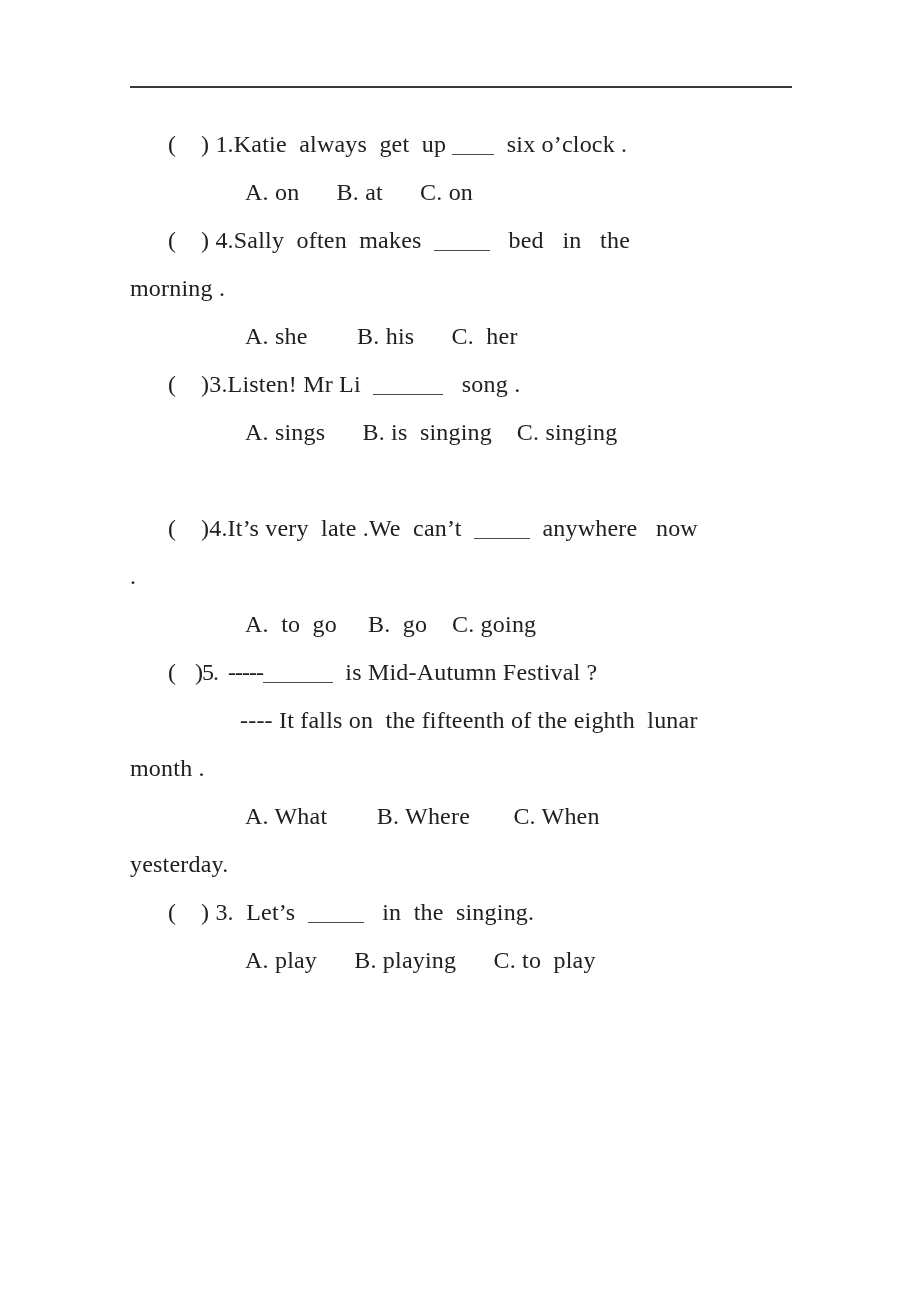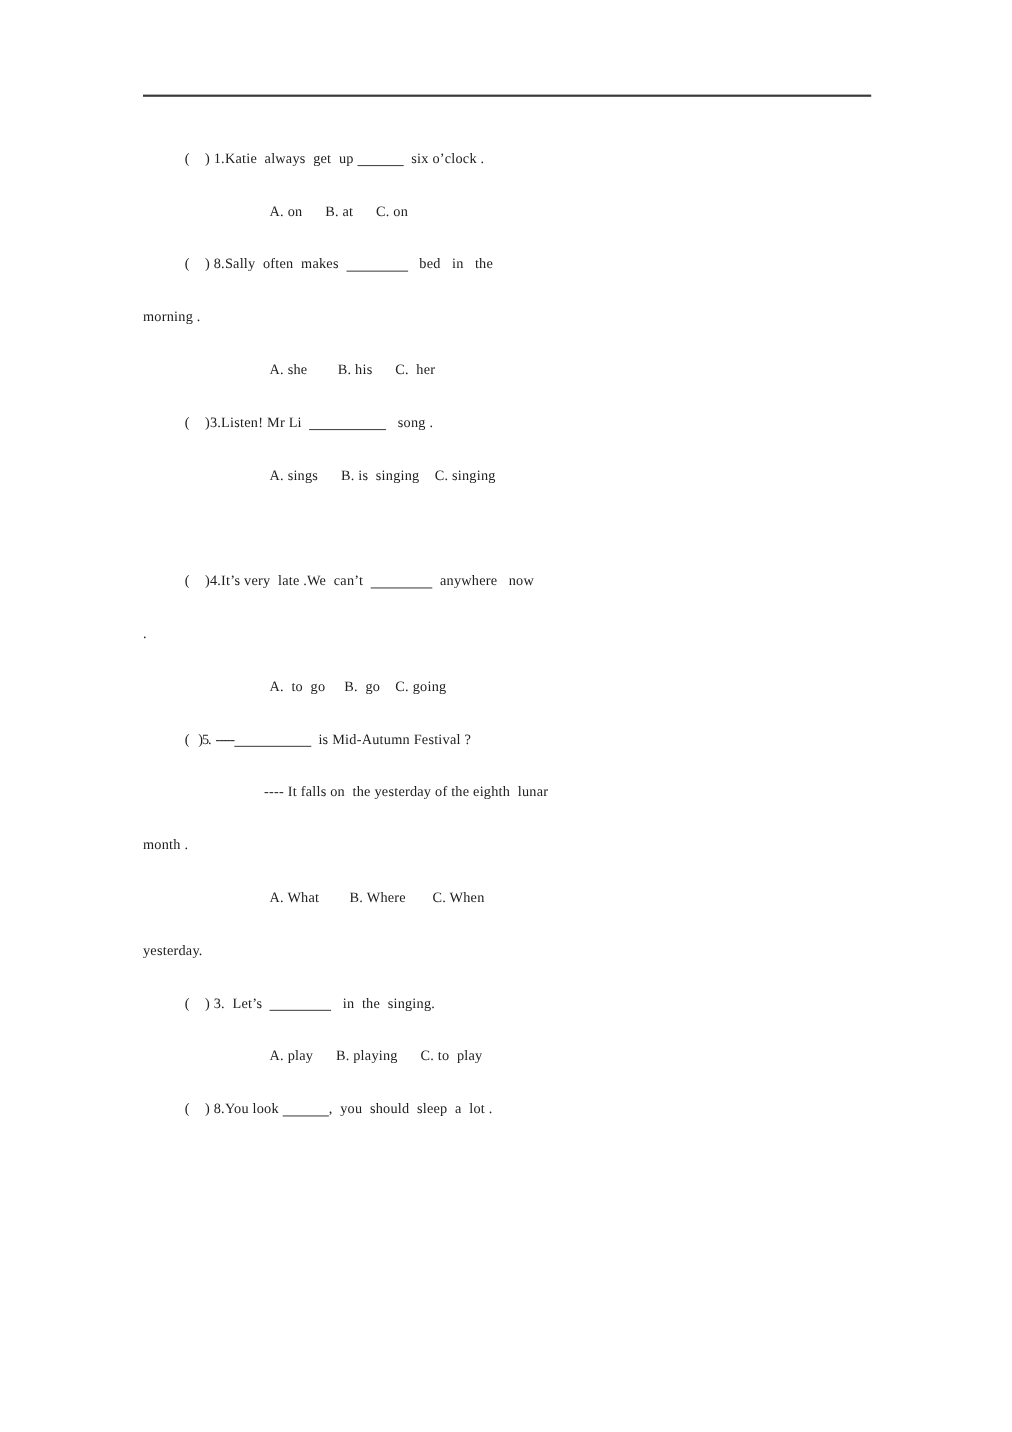--- a/index.html
+++ b/index.html
@@ -37,21 +37,21 @@
   }
 
   .body-area {
     position: absolute;
     left: 130px;
     top: 120px;
     width: 662px;
   }
 
   .line {
-    font-size: 13px;
+    font-size: 24px;
     line-height: 48px;
     white-space: pre;
     letter-spacing: 0.2px;
     color: #202020;
   }
 
   .q-line   { padding-left: 38px; }
   .cont-line{ padding-left: 0px;  }
   .opt-line { padding-left: 115px; }
   .ans-line { padding-left: 110px; }
@@ -78,39 +78,38 @@
 
 <div class="page">
 
   <div class="top-rule"></div>
 
   <div class="body-area">
 
     <div class="line q-line"><span>(    ) 1.Katie  always  get  up </span><span class="blank b-sm"></span><span>  six o’clock .</span></div>
     <div class="line opt-line">A. on      B. at      C. on</div>
 
-    <div class="line q-line"><span>(    ) 8.Sally  often  makes  </span><span class="blank b-md"></span><span>   bed   in   the</span></div>
+    <div class="line q-line"><span>(    ) 4.Sally  often  makes  </span><span class="blank b-md"></span><span>   bed   in   the</span></div>
     <div class="line cont-line">morning .</div>
     <div class="line opt-line">A. she        B. his      C.  her</div>
 
     <div class="line q-line"><span>(    )3.Listen! Mr Li  </span><span class="blank b-lg"></span><span>   song .</span></div>
     <div class="line opt-line">A. sings      B. is  singing    C. singing</div>
 
     <div class="spacer"></div>
 
     <div class="line q-line"><span>(    )4.It’s very  late .We  can’t  </span><span class="blank b-md"></span><span>  anywhere   now</span></div>
     <div class="line cont-line">.</div>
     <div class="line opt-line">A.  to  go     B.  go    C. going</div>
 
     <div class="line q-line"><span class="dashes">(    )5.  -----</span><span class="blank b-lg"></span><span>  is Mid-Autumn Festival ?</span></div>
-    <div class="line ans-line">---- It falls on  the yesterday of the eighth  lunar</div>
+    <div class="line ans-line">---- It falls on  the fifteenth of the eighth  lunar</div>
     <div class="line cont-line">month .</div>
     <div class="line opt-line">A. What        B. Where       C. When</div>
 
     <div class="line cont-line">yesterday.</div>
 
     <div class="line q-line"><span>(    ) 3.  Let’s  </span><span class="blank b-md"></span><span>   in  the  singing.</span></div>
     <div class="line opt-line">A. play      B. playing      C. to  play</div>
 
-    <div class="line q-line"><span>(    ) 8.You look </span><span class="blank b-sm"></span><span>,  you  should  sleep  a  lot .</span></div>
 
   </div>
 </div>
 
 </body></html>

